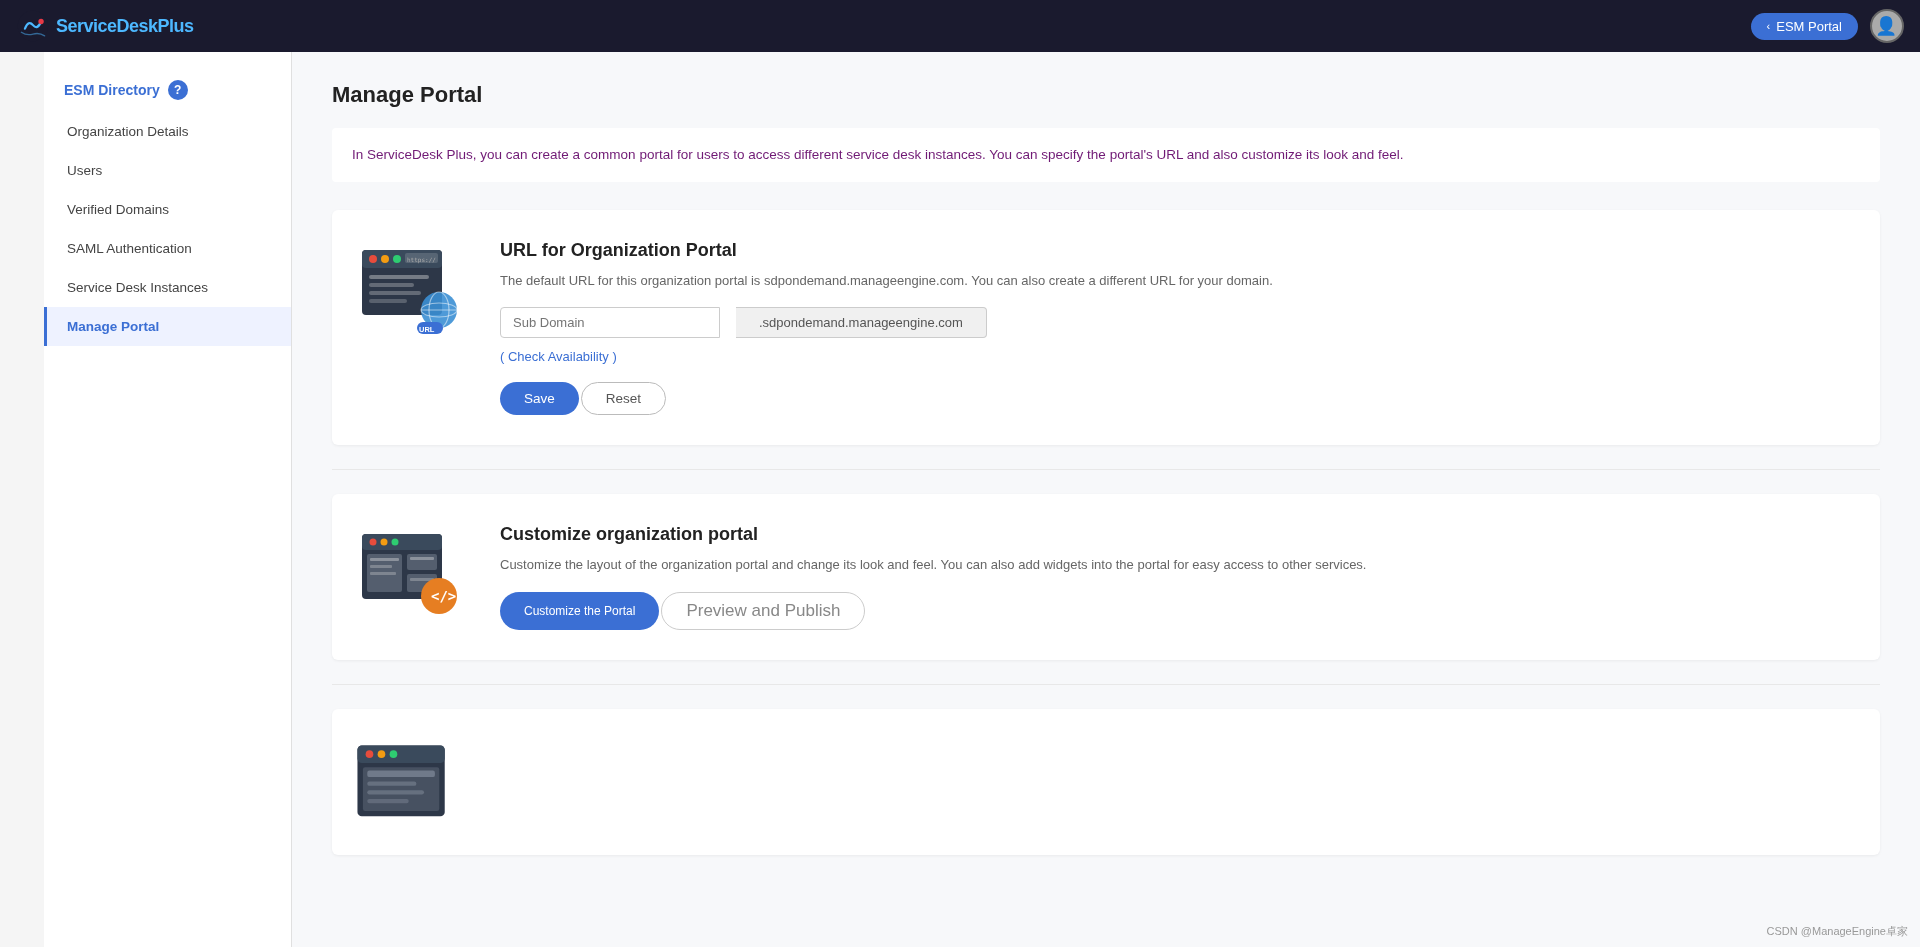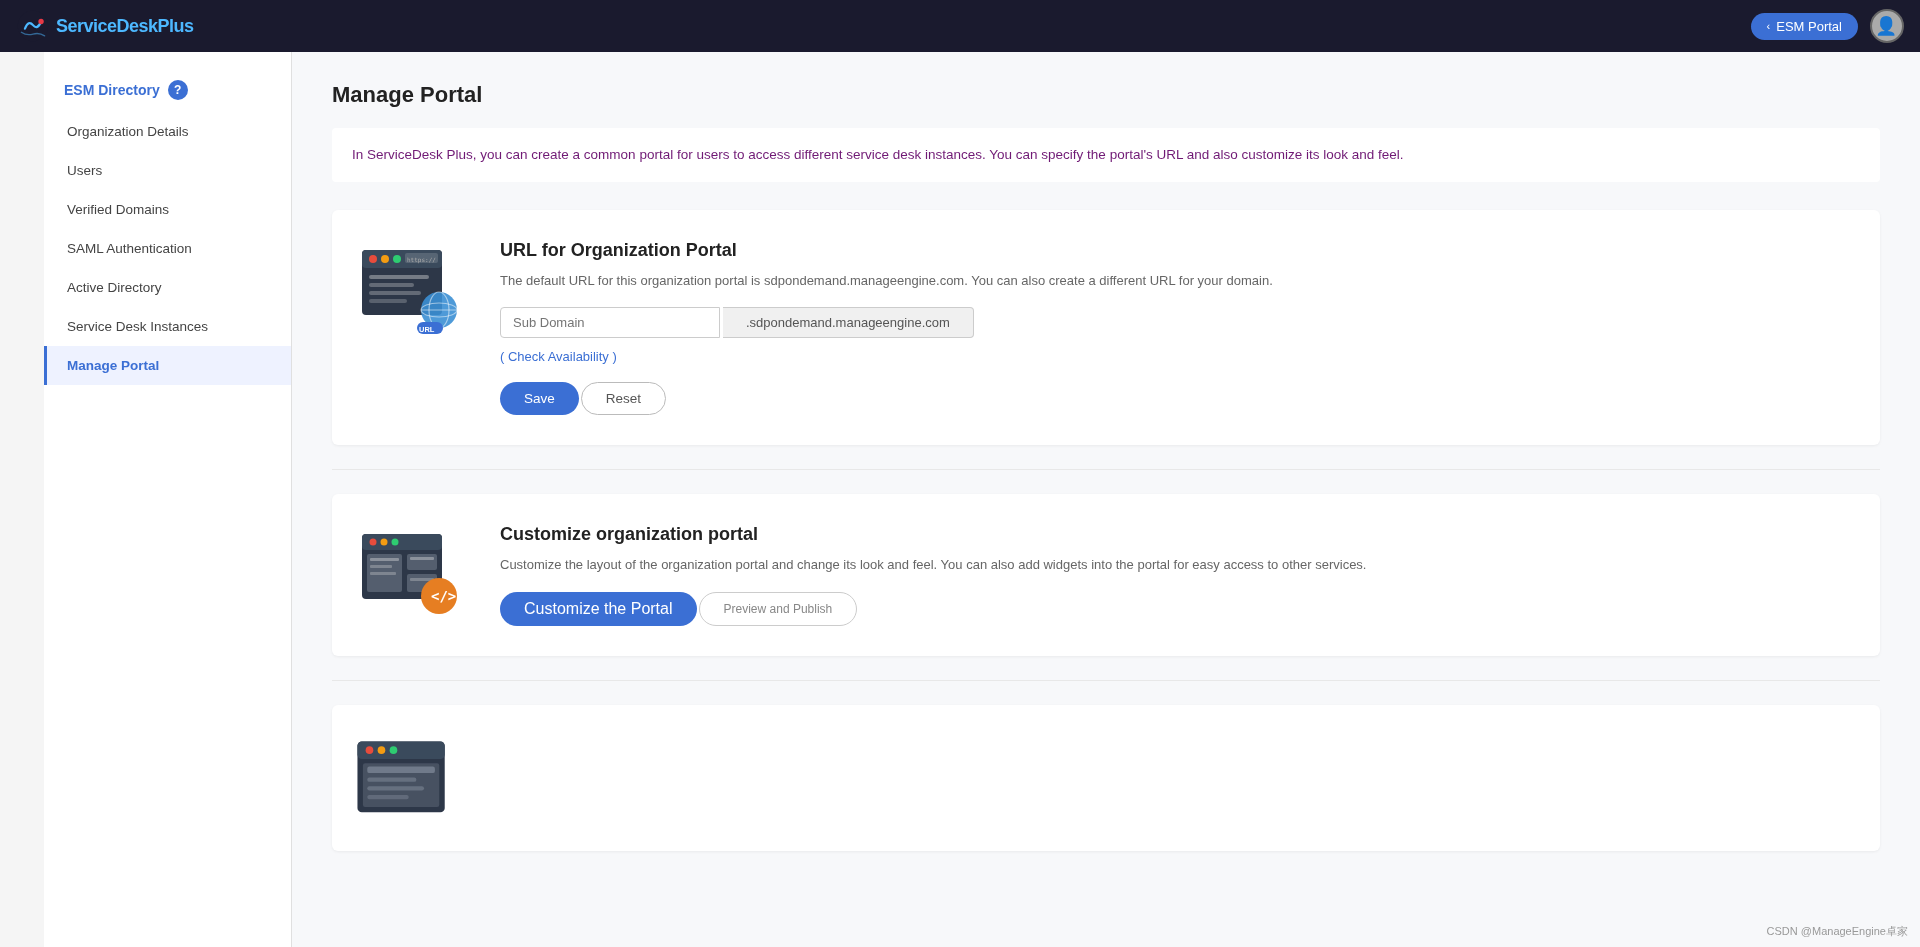--- a/index.html
+++ b/index.html
@@ -190,21 +190,21 @@
       cursor: pointer;
     }
     .radio-label input[type="radio"] {
       accent-color: #3b6fd4;
       width: 15px;
       height: 15px;
     }
     .url-input-row {
       display: flex;
       align-items: center;
-      gap: 3px;
+      gap: 16px;
       margin-bottom: 10px;
     }
     .subdomain-input {
       border: 1px solid #ccc;
       border-radius: 4px 0 0 4px;
       padding: 7px 12px;
       font-size: 13px;
       width: 220px;
       outline: none;
       color: #aaa;
@@ -246,30 +246,30 @@
       padding: 8px 24px;
       font-size: 13.5px;
       cursor: pointer;
     }
     .btn-outline-primary {
       background: #3b6fd4;
       color: #fff;
       border: none;
       border-radius: 20px;
       padding: 8px 24px;
-      font-size: 16px;
+      font-size: 12px;
       cursor: pointer;
     }
     .btn-outline-secondary {
       background: #fff;
       color: #888;
       border: 1px solid #ccc;
       border-radius: 20px;
       padding: 8px 24px;
-      font-size: 12px;
+      font-size: 17px;
       cursor: pointer;
     }
 
     
     .url-illustration svg,
     .customize-illustration svg {
       width: 110px;
       height: 90px;
     }
 
@@ -332,23 +332,20 @@
     <div class="sidebar-item">
       <span>Users</span>
     </div>
     <div class="sidebar-item">
       <span>Verified Domains</span>
     </div>
     <div class="sidebar-item">
       <span>SAML Authentication</span>
     </div>
     <div class="sidebar-item">
-      <span>Active Directory</span>
-    </div>
-    <div class="sidebar-item">
       <span>Service Desk Instances</span>
     </div>
     <div class="sidebar-item active">
       <span>Manage Portal</span>
     </div>
   </aside>
 
   <main class="main">
     <h1 class="page-title">Manage Portal</h1>
 

